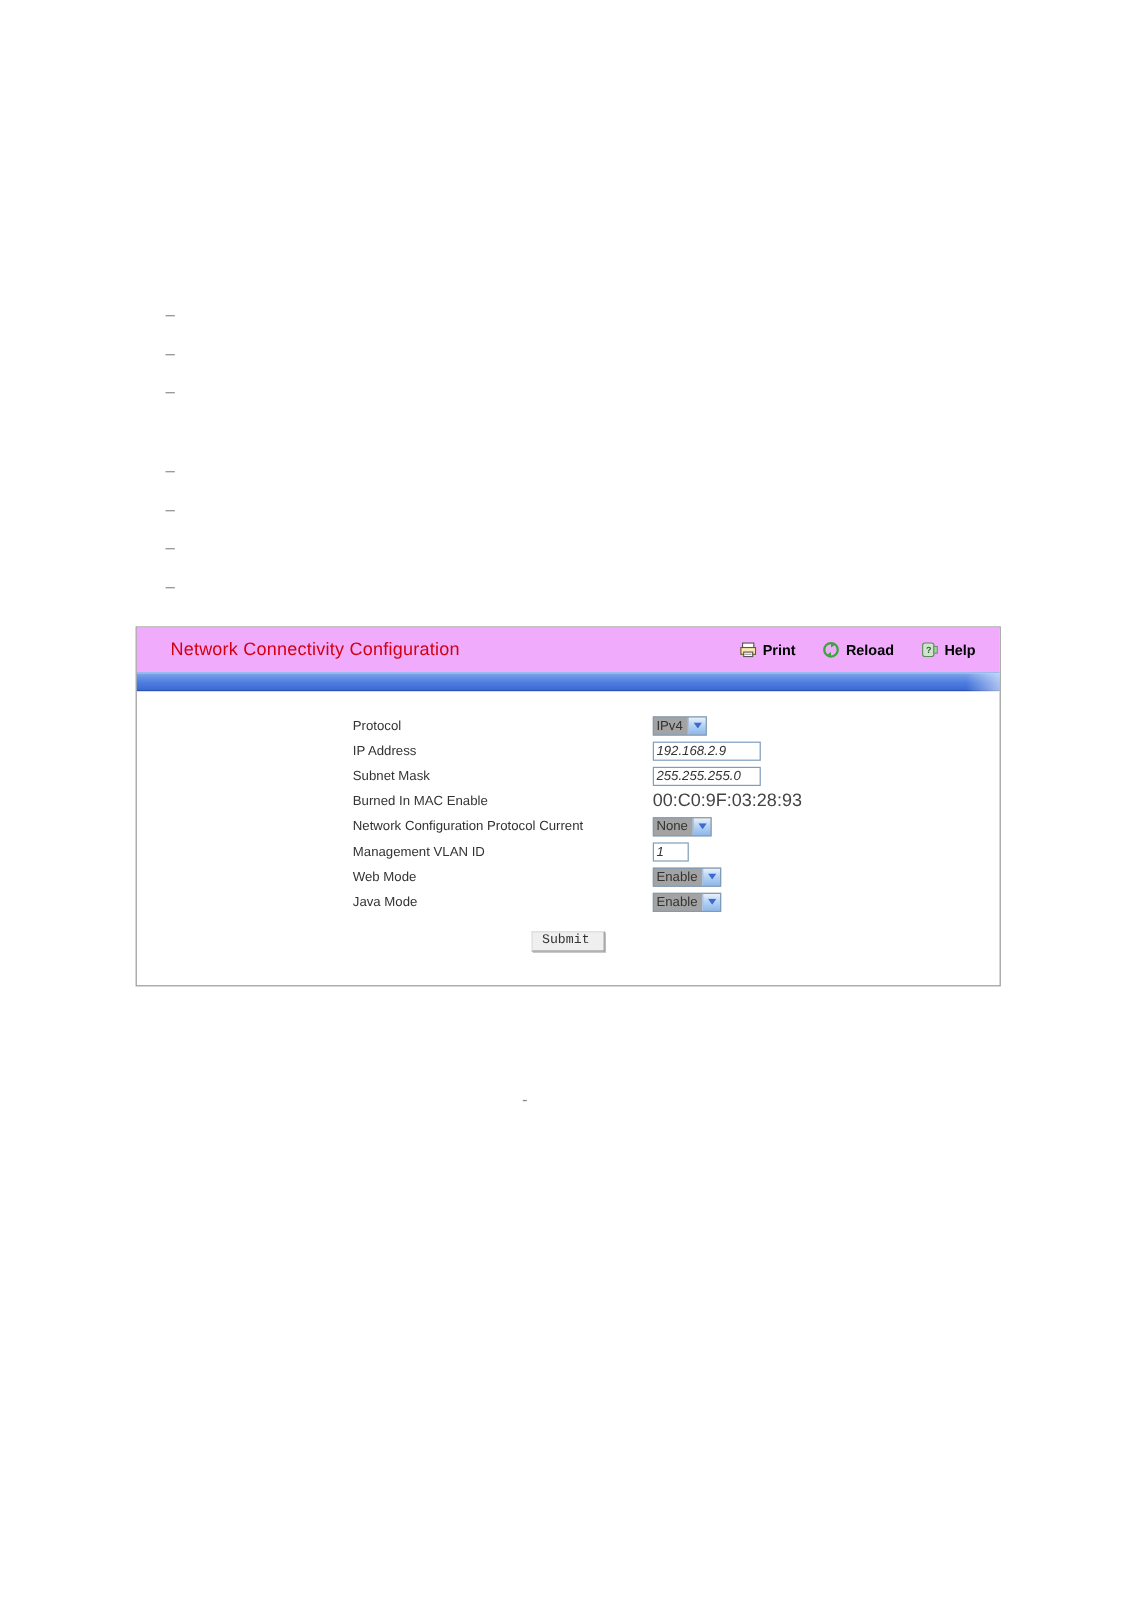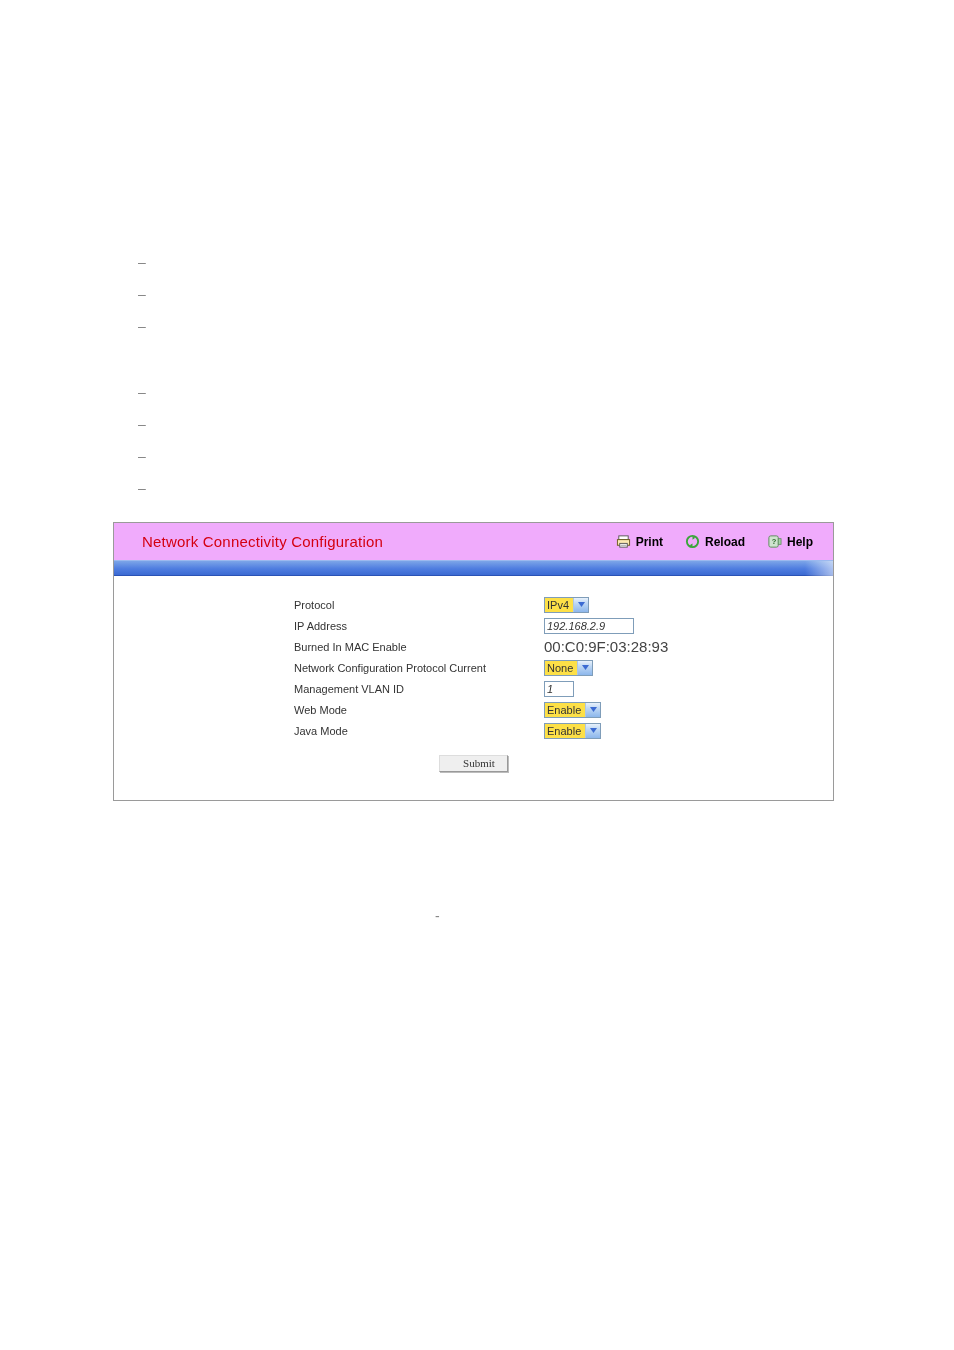--- a/index.html
+++ b/index.html
@@ -110,44 +110,44 @@
     color: #333;
     width: 90px;
     font-style: italic;
   }
   .txt-input.narrow { width: 30px; }
   .select-wrap {
     display: inline-flex;
     align-items: center;
     height: 16px;
     border: 1px solid #7f9db9;
-    background: #fde047;
+    background: #a3a3a3;
     font-size: 11px;
     color: #333;
     padding-left: 2px;
     cursor: pointer;
   }
   .select-wrap .sel-text { padding-right: 4px; }
   .select-btn {
     width: 15px;
     height: 14px;
     background: linear-gradient(to bottom, #e8f1fb 0%, #bcd6f4 40%, #8db7ec 100%);
     border-left: 1px solid #adc6e6;
     display: flex;
     align-items: center;
     justify-content: center;
   }
   .submit-row {
     text-align: center;
     padding: 14px 0 18px 0;
   }
   .btn-submit {
-    font-family: Liberation Serif, serif;
-    font-size: 11px;
-    padding: 1px 12px 2px 23px;
+    font-family: Liberation Mono, monospace;
+    font-size: 11px;
+    padding: 1px 12px 2px 8px;
     background: #efefef;
     border: 1px solid #999;
     border-top-color: #ddd;
     border-left-color: #ddd;
     box-shadow: 1px 1px 0 #bcbcbc;
     cursor: pointer;
     color: #333;
   }
   .readonly-val { font-size:15px; color:#444; }
 </style>
@@ -227,20 +227,26 @@
           </div>
         </div>
 
         <div class="form-row">
           <div class="flabel">IP Address</div>
           <div class="fvalue">
             <input type="text" class="txt-input" value="192.168.2.9" style="">
           </div>
         </div>
 
+        <div class="form-row">
+          <div class="flabel">Subnet Mask</div>
+          <div class="fvalue">
+            <input type="text" class="txt-input" value="255.255.255.0" style="">
+          </div>
+        </div>
 
 
         <div class="form-row">
           <div class="flabel">Burned In MAC Enable</div>
           <div class="fvalue">
             <span class="readonly-val">00:C0:9F:03:28:93</span>
           </div>
         </div>
 
         <div class="form-row">

